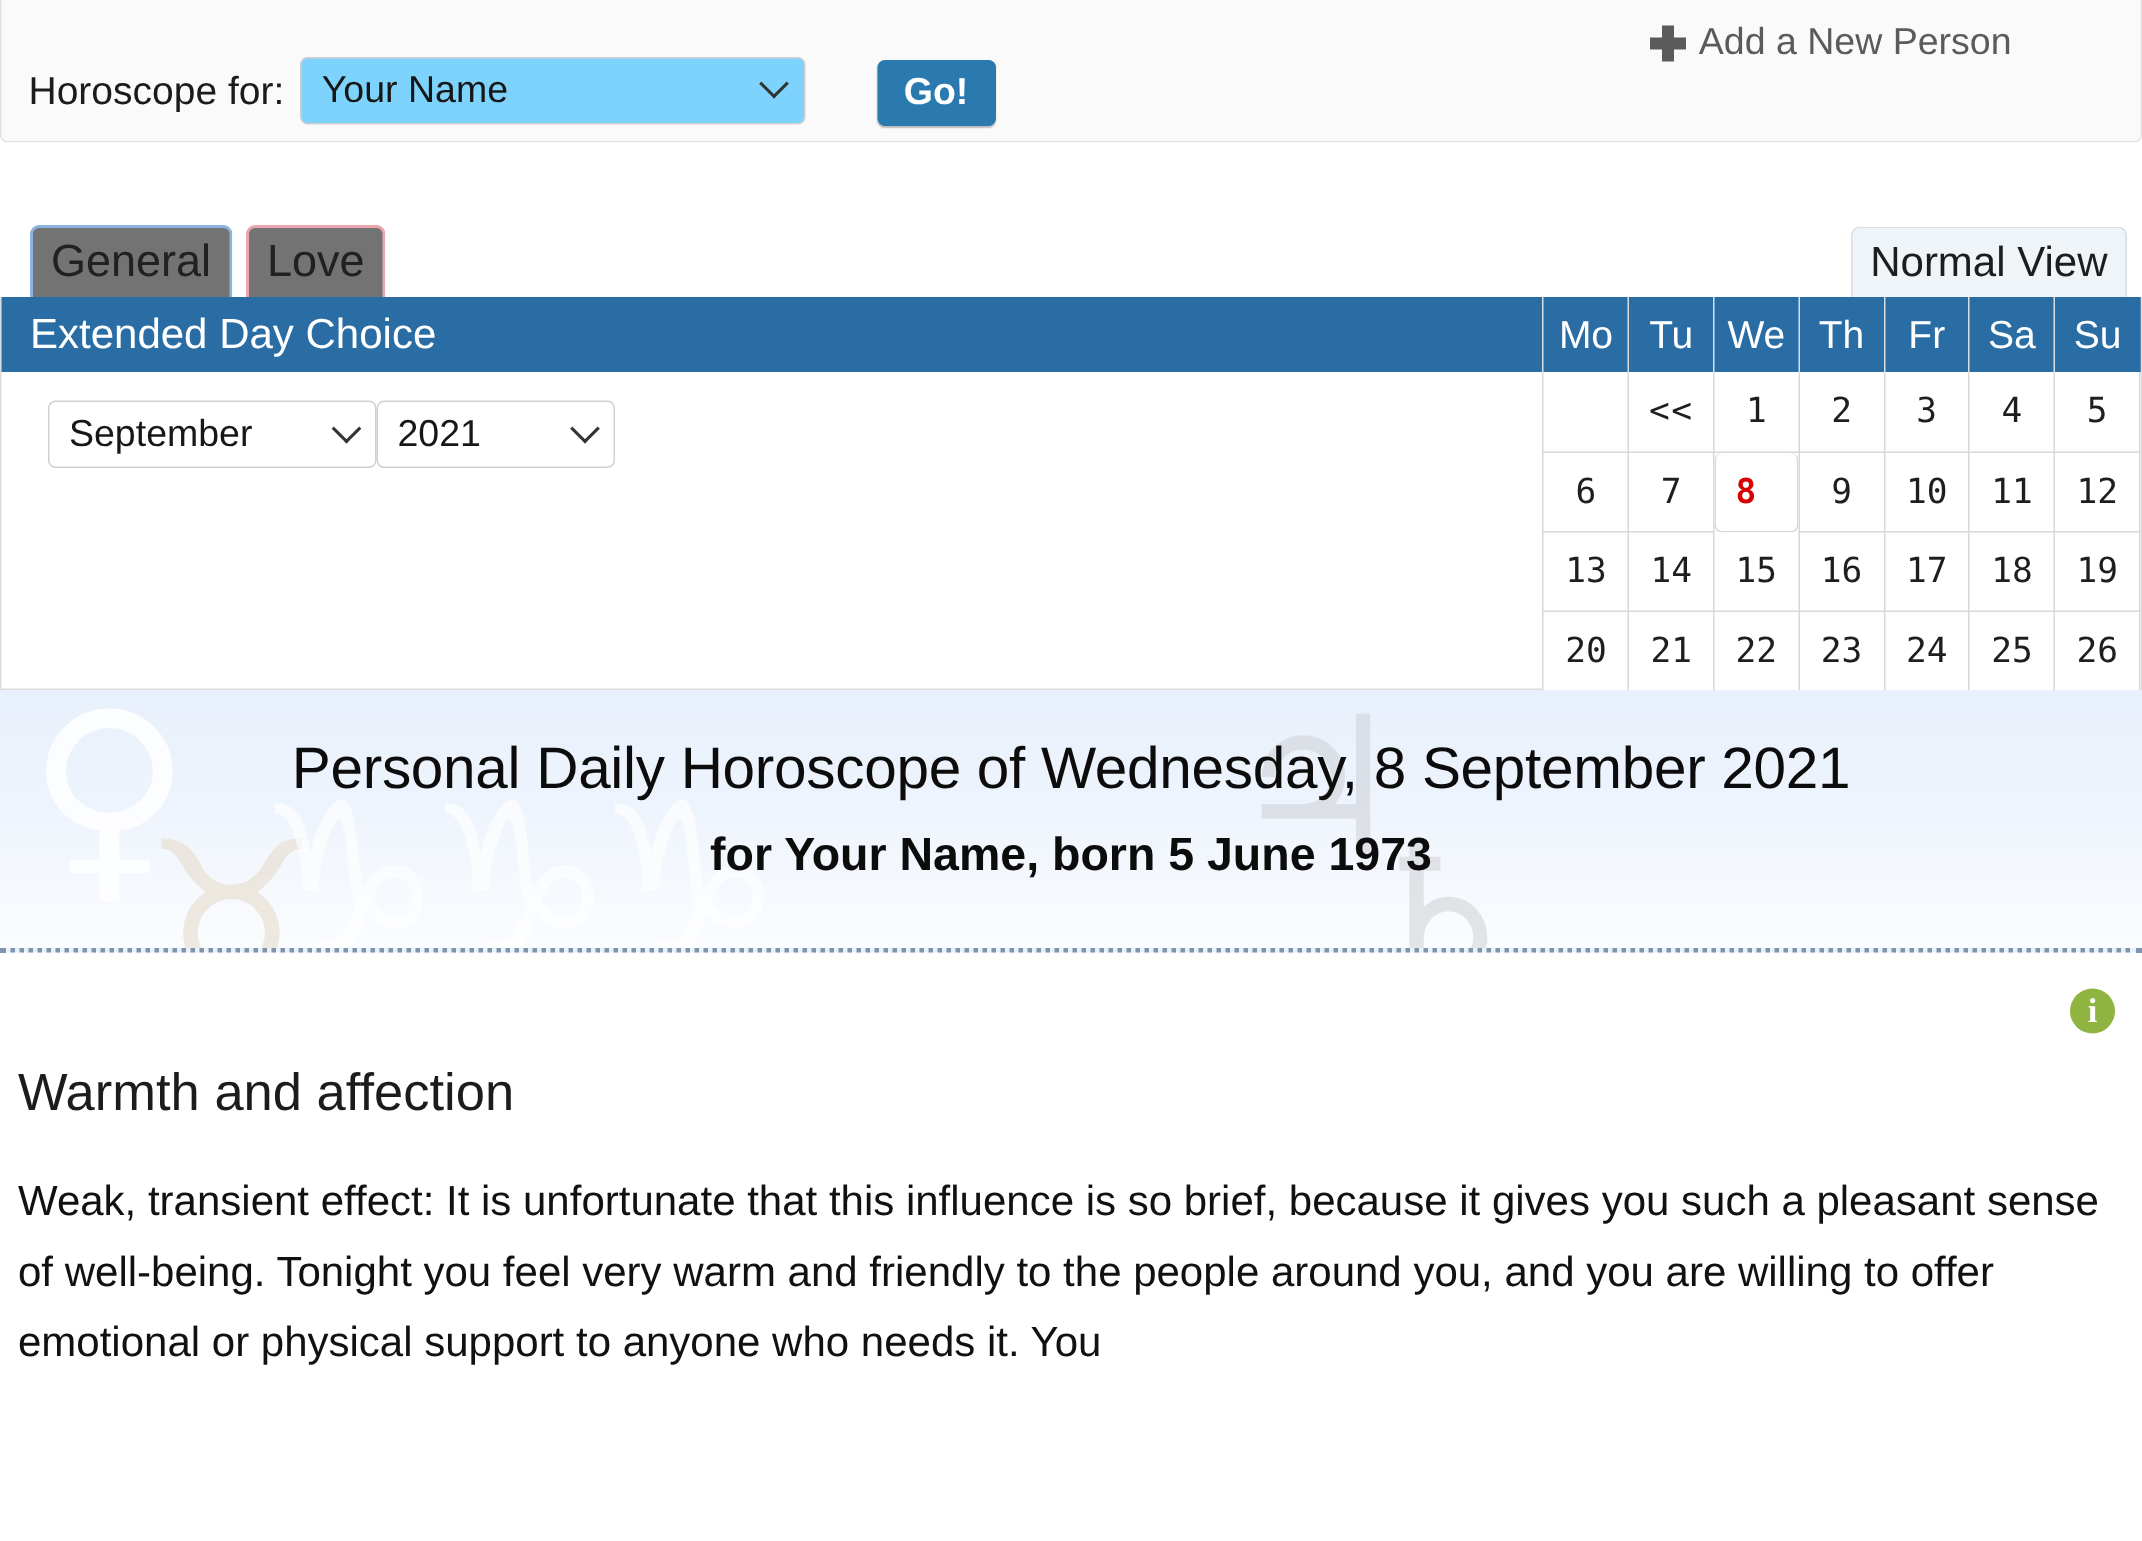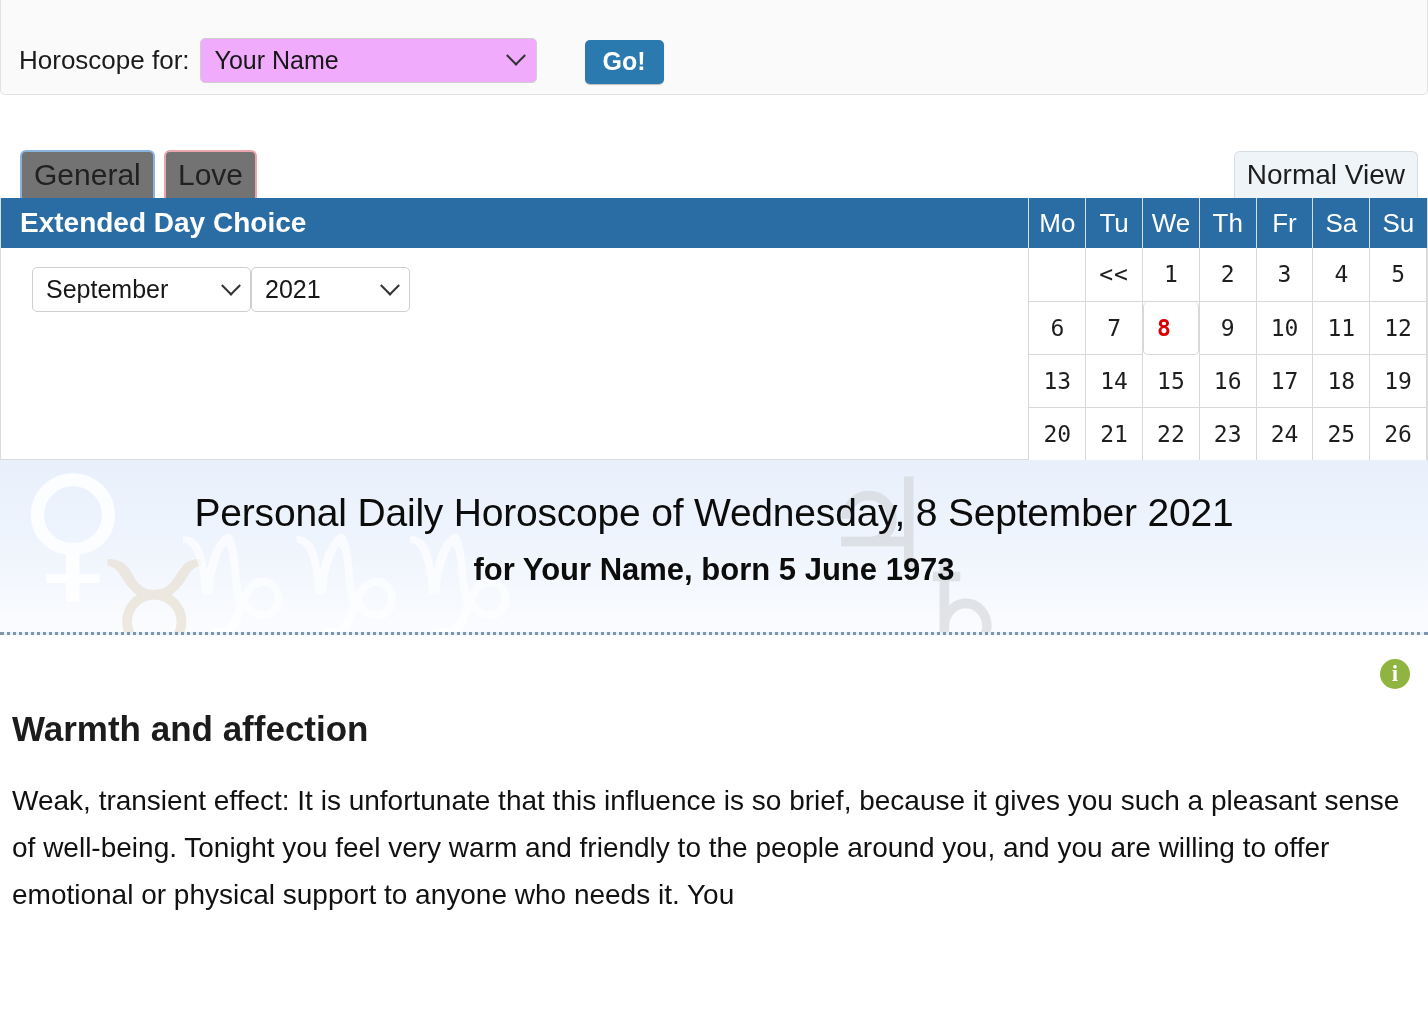--- a/index.html
+++ b/index.html
@@ -31,21 +31,21 @@
     font-size: 26px;
     color: #1b1b1b;
     white-space: nowrap;
     margin-right: 10px;
   }
   .person-select {
     width: 337px;
     height: 45px;
     border: 1px solid #cfcfcf;
     border-radius: 5px;
-    background: #f0abfc;
+    background: #7dd3fc;
     display: flex;
     align-items: center;
     justify-content: space-between;
     padding: 0 13px 0 14px;
     font-size: 25px;
     color: #171717;
   }
   .caret {
     width: 14px; height: 14px;
     border-right: 2.5px solid #333;
@@ -151,21 +151,21 @@
     background: #ffffff;
   }
   .cal-header {
     height: 50px;
     background: #2a6da4;
     color: #ffffff;
     display: flex;
     align-items: center;
     padding-left: 19px;
     font-size: 28px;
-    font-weight: bold;
+    font-weight: normal;
   }
   .selects {
     display: flex;
     padding: 19px 0 0 31px;
   }
   .sel {
     height: 45px;
     border: 1px solid #cfcfcf;
     border-radius: 5px;
     background: #ffffff;
@@ -269,21 +269,21 @@
     font-weight: bold;
     font-size: 23px;
     line-height: 30px;
     text-align: center;
     cursor: pointer;
   }
   .sec-title {
     margin: 0;
     padding-top: 74px;
     font-size: 35px;
-    font-weight: bold;
+    font-weight: normal;
     color: #1c1c1c;
   }
   .sec-body {
     margin: 0;
     padding-top: 28px;
     font-size: 28px;
     line-height: 1.68;
     color: #111111;
   }
 </style>
@@ -294,20 +294,24 @@
   <div class="toolbar-left">
     <span class="hs-label">Horoscope for:</span>
     <div class="person-select">
       <span>Your Name</span>
       <span class="caret"></span>
     </div>
     <button class="go-btn">Go!</button>
   </div>
 
   <div class="toolbar-right">
+    <a class="tr-link">
+      <span class="plus-icon"></span>
+      <span>Add a New Person</span>
+    </a>
   </div>
 </div>
 
 <div class="tabs-row">
   <div class="tab" id="tab-general">General</div>
   <div class="tab" id="tab-love">Love</div>
   <div class="view-toggle">Normal View</div>
 </div>
 
 <div class="cal-wrap">

